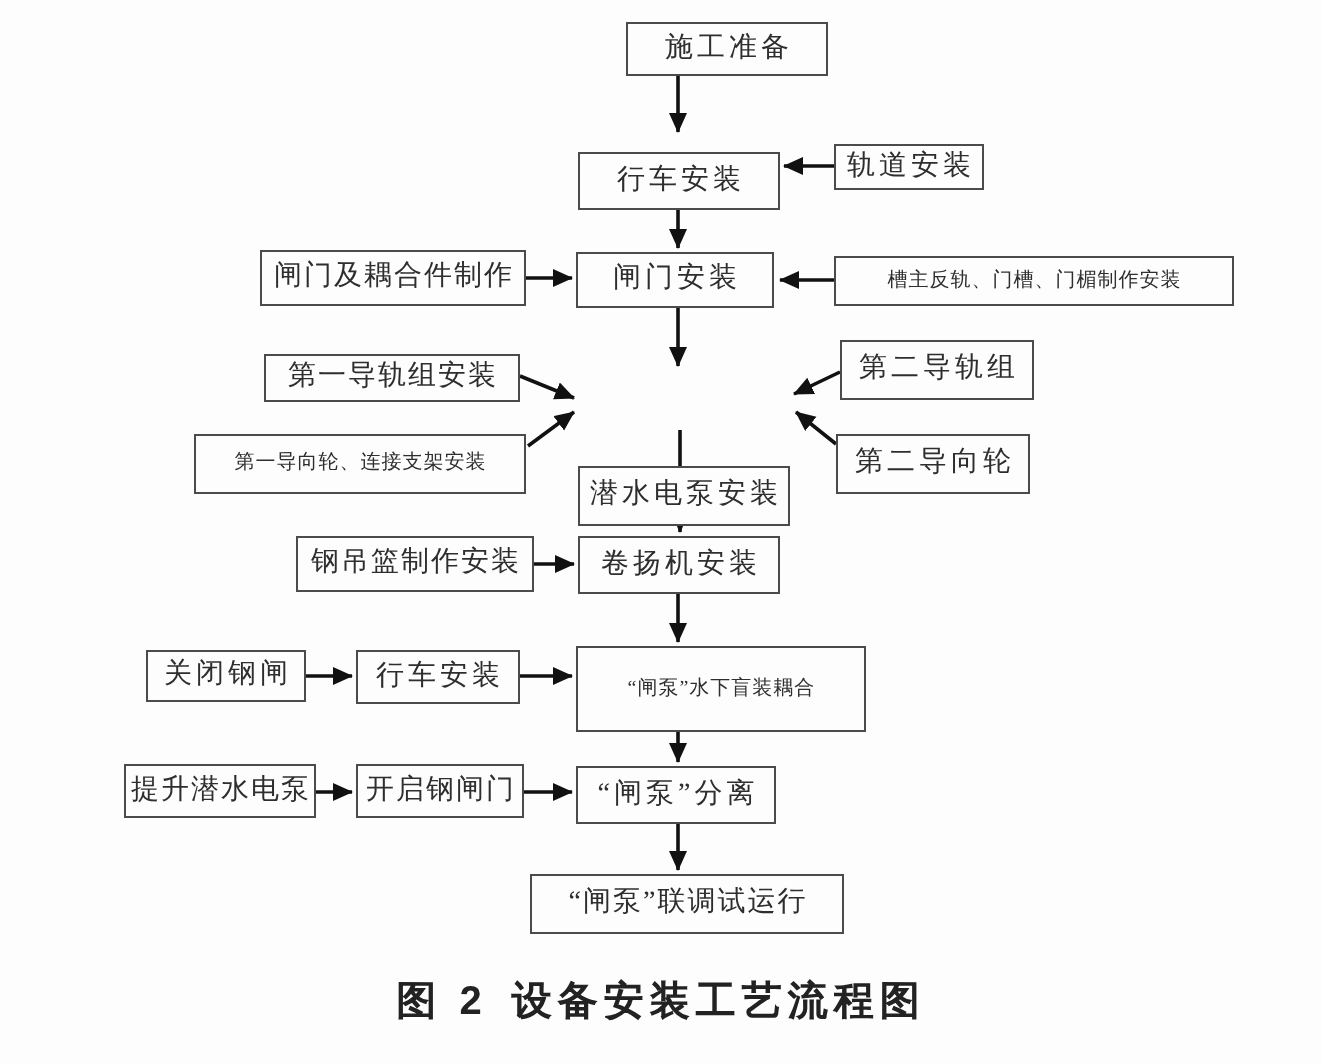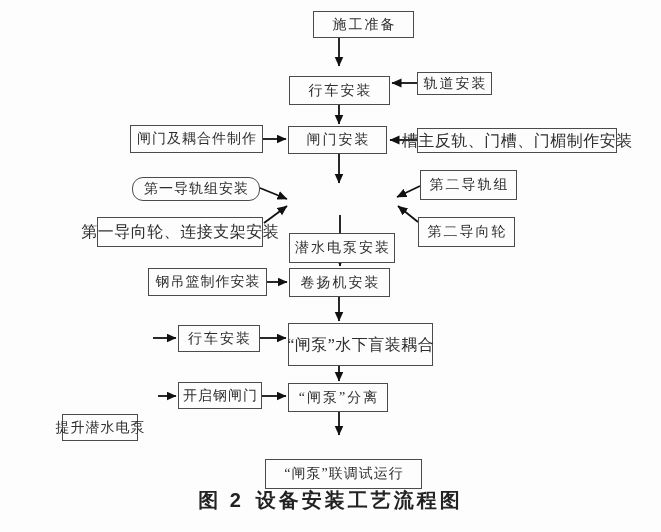--- a/index.html
+++ b/index.html
@@ -31,21 +31,21 @@
     font-size: 14px;
     letter-spacing: 2px;
     text-indent: 2px;
     display: flex;
     align-items: center;
     justify-content: center;
     white-space: nowrap;
     line-height: 1;
   }
   .node.sm {
-    font-size: 16px;
+    font-size: 10px;
     letter-spacing: 0.5px;
     text-indent: 0.5px;
   }
   .node.ls1 {
     letter-spacing: 1px;
     text-indent: 1px;
   }
   .caption {
     position: absolute;
     left: 0;
@@ -102,44 +102,45 @@
   <div class="node" style="left:289px; top:76px; width:101px; height:29px;">行车安装</div>
 
   <div class="node" style="left:417px; top:72px; width:75px; height:23px;">轨道安装</div>
 
   <div class="node ls1" style="left:130px; top:125px; width:133px; height:28px;">闸门及耦合件制作</div>
 
   <div class="node" style="left:288px; top:126px; width:99px; height:28px;">闸门安装</div>
 
   <div class="node sm" style="left:417px; top:128px; width:200px; height:25px;">槽主反轨、门槽、门楣制作安装</div>
 
-  <div class="node ls1" style="left:132px; top:177px; width:128px; height:24px;border-radius:11px;">第一导轨组安装</div>
+  <div class="node ls1" style="left:132px; top:177px; width:128px; height:24px;">第一导轨组安装</div>
 
   <div class="node sm" style="left:97px; top:217px; width:166px; height:30px;">第一导向轮、连接支架安装</div>
 
   <div class="node" style="left:289px; top:185px; width:106px; height:30px;margin-top:48px;">潜水电泵安装</div>
 
   <div class="node" style="left:420px; top:170px; width:97px; height:30px;">第二导轨组</div>
 
   <div class="node" style="left:418px; top:217px; width:97px; height:30px;">第二导向轮</div>
 
   <div class="node ls1" style="left:148px; top:268px; width:119px; height:28px;">钢吊篮制作安装</div>
 
   <div class="node" style="left:289px; top:268px; width:101px; height:29px;">卷扬机安装</div>
 
+  <div class="node" style="left:73px; top:325px; width:80px; height:26px;">关闭钢闸</div>
 
   <div class="node" style="left:178px; top:325px; width:82px; height:27px;">行车安装</div>
 
   <div class="node sm" style="left:288px; top:323px; width:145px; height:43px;">“闸泵”水下盲装耦合</div>
 
-  <div class="node ls1" style="left:62px; top:382px; width:76px; height:27px;margin-top:32px;">提升潜水电泵</div>
+  <div class="node ls1" style="left:62px; top:382px; width:96px; height:27px;">提升潜水电泵</div>
 
   <div class="node ls1" style="left:178px; top:382px; width:84px; height:27px;">开启钢闸门</div>
 
   <div class="node" style="left:288px; top:383px; width:100px; height:29px;">“闸泵”分离</div>
 
-  <div class="node ls1" style="left:265px; top:459px; width:157px; height:30px;">“闸泵”联调试运行</div>
+  <div class="node ls1" style="left:265px; top:437px; width:157px; height:30px;">“闸泵”联调试运行</div>
 
   <div class="caption">
     <span class="fig-label">图 2</span><span>设备安装工艺流程图</span>
   </div>
 
 </div>
 
 </body></html>

